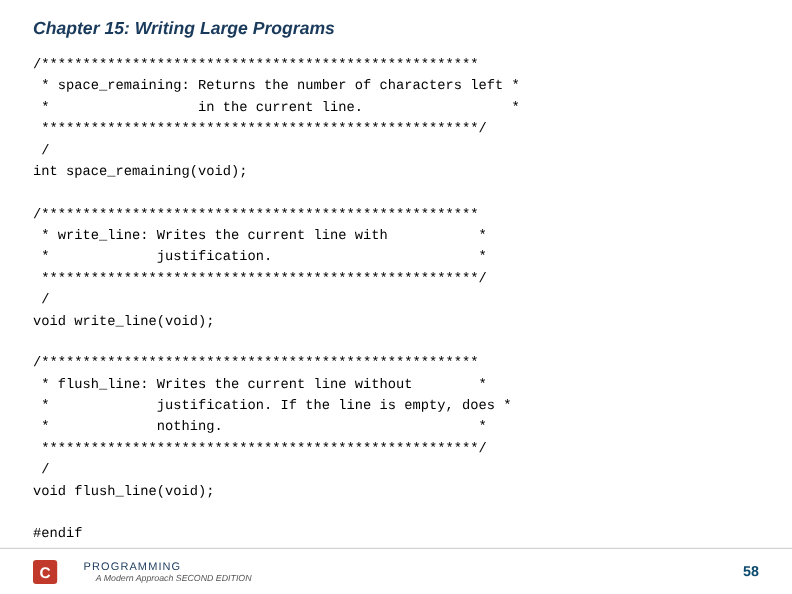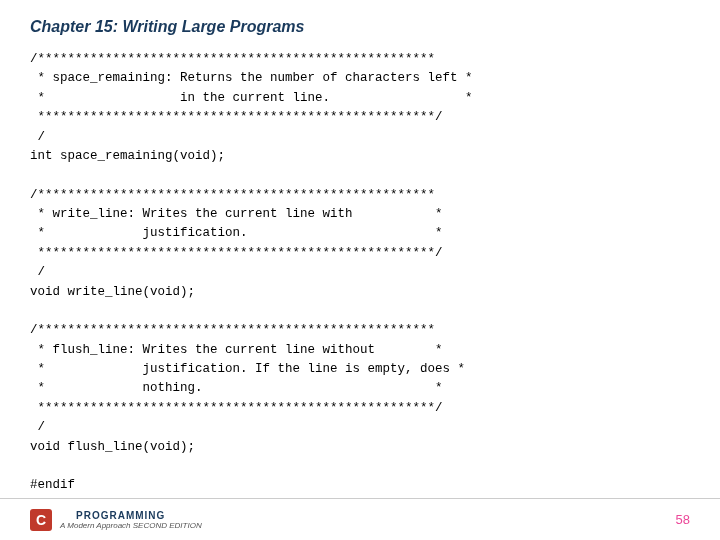--- a/index.html
+++ b/index.html
@@ -61,34 +61,36 @@
       align-items: center;
       justify-content: center;
       border-radius: 3px;
     }
     .logo-text {
       display: flex;
       flex-direction: column;
     }
     .logo-programming {
       font-size: 10px;
-      font-weight: bold;
+      font-weight: normal;
       color: #1a3a5c;
       letter-spacing: 1px;
       text-transform: uppercase;
       padding-left: 16px;
     }
     .logo-subtitle {
       font-size: 8px;
       color: #555;
       font-style: italic;
+      margin-left: 27px;
     }
     .page-number {
       font-size: 13px;
-      color: #ec4899;
+      color: #0c4a6e;
+      font-weight: bold;
     }
     .copyright {
       font-size: 9px;
       color: #555;
       text-align: right;
       line-height: 1.4;
     }
   </style>
 </head>
 <body>

